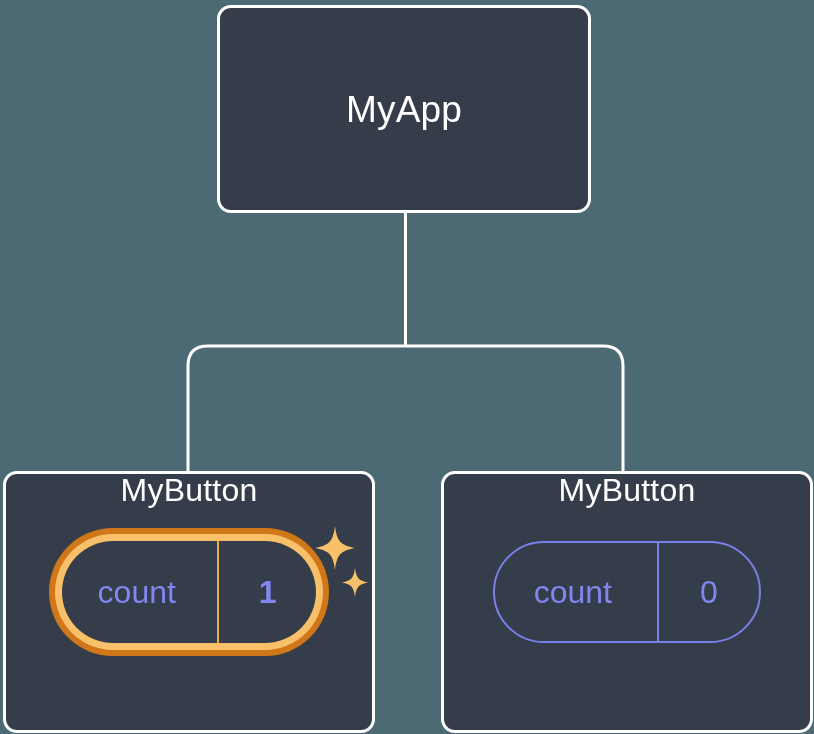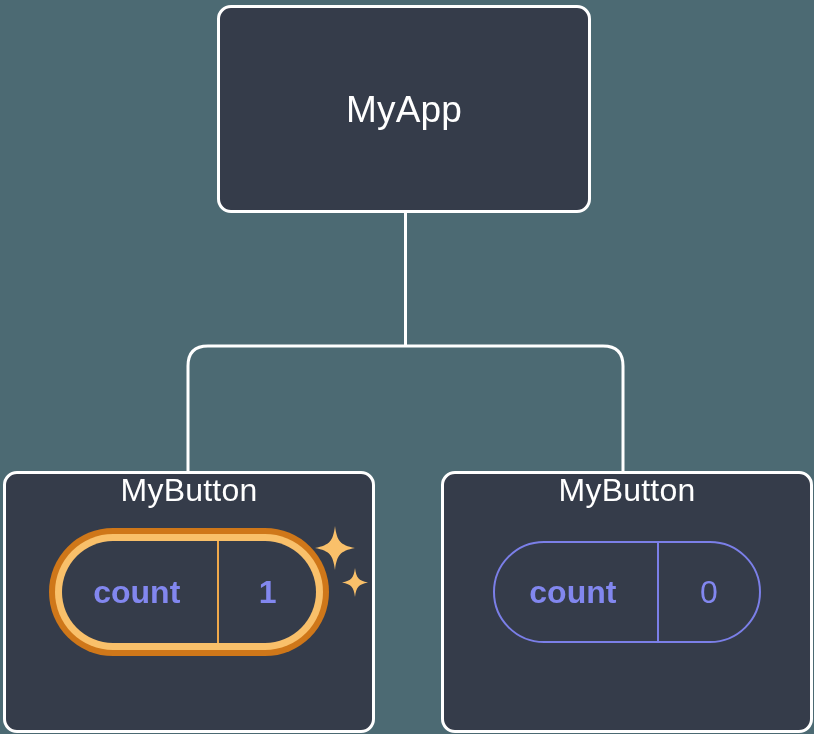--- a/index.html
+++ b/index.html
@@ -119,21 +119,21 @@
   }
   .pill-cell {
     display: flex;
     align-items: center;
     justify-content: center;
     box-sizing: border-box;
   }
   .pill-key {
     flex: 0 0 62%;
     font-size: 32px;
-    font-weight: 700;
+    font-weight: 400;
     color: #8287ef;
     padding-right: 6px;
   }
   .pill-val {
     flex: 1;
     font-size: 32px;
     color: #8287ef;
   }
   .pill-plain .pill-key { border-right: 2px solid #7b7fe8; }
   .pill-hl-inner .pill-key { border-right: 2px solid #f0a94b; }

